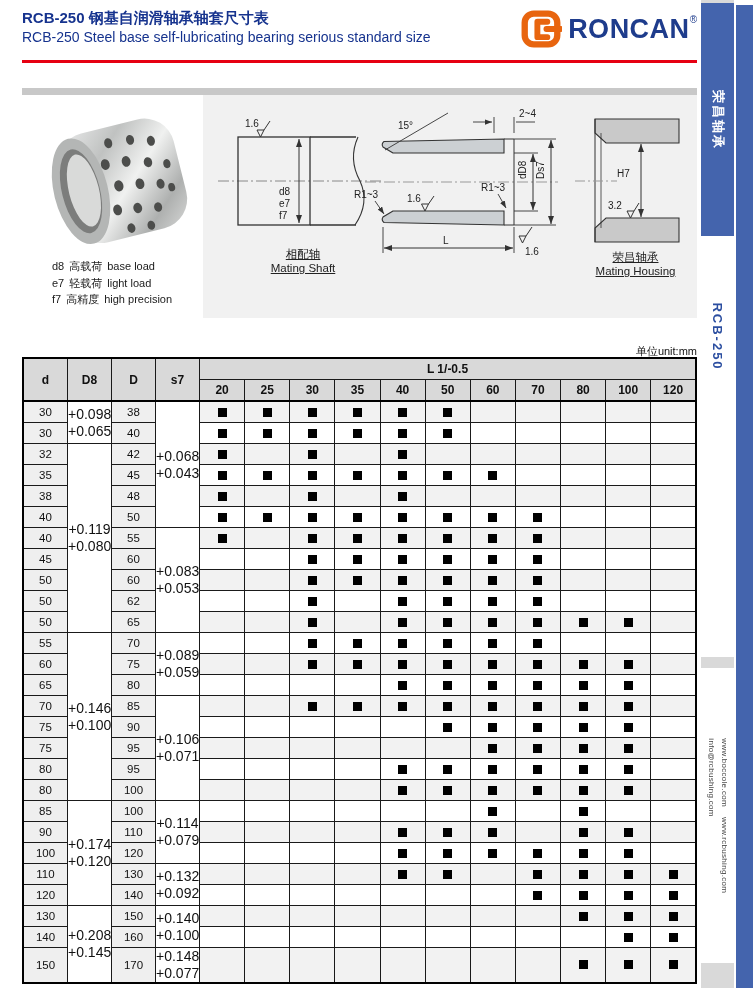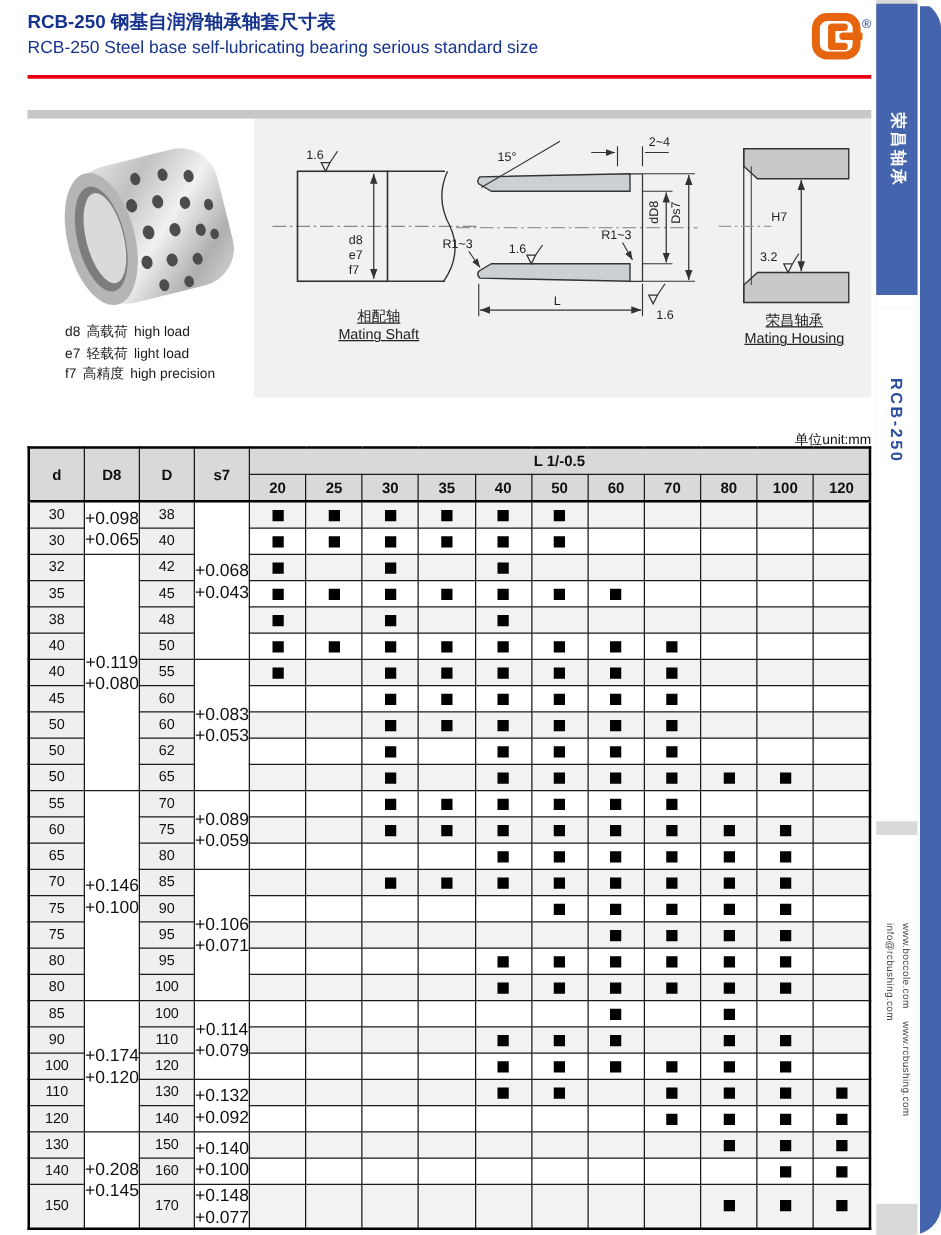--- a/index.html
+++ b/index.html
@@ -1,17 +1,17 @@
 <!DOCTYPE html>
 <html><head>
 <meta charset="utf-8">
 <style>
   html,body{margin:0;padding:0;background:#fff;}
   .page{position:relative;width:753px;height:988px;background:#fff;overflow:hidden;
-        font-family:"Liberation Sans",sans-serif;color:#111;border-radius:24px;}
+        font-family:"Liberation Sans",sans-serif;color:#111;}
   
   .hdr{position:absolute;left:22px;top:8px;width:675px;display:flex;justify-content:space-between;align-items:flex-start;}
   .title-cn{font-size:15px;font-weight:bold;color:#16338e;line-height:1.35;}
   .title-en{font-size:14px;font-weight:normal;color:#16338e;line-height:1.35;}
   .logo{display:flex;align-items:center;margin-top:2px;}
   .logo-text{font-size:27px;font-weight:bold;color:#1e3c8c;letter-spacing:.5px;margin-left:6px;}
   .logo-reg{font-size:10px;color:#1e3c8c;vertical-align:top;position:relative;top:-10px;}
   .red-line{position:absolute;left:22px;top:60px;width:675px;height:3px;background:#e60012;}
   
   .gray-bar{position:absolute;left:22px;top:88px;width:675px;height:7px;background:#c8c8c8;}
@@ -59,20 +59,21 @@
       <div class="title-en">RCB-250 Steel base self-lubricating bearing serious standard size</div>
     </div>
     <div class="logo">
       <svg width="42" height="38" viewBox="0 0 46 42">
         <g fill="none" stroke="#e8650f" stroke-linecap="round" stroke-linejoin="round">
           <rect x="5" y="4" width="36" height="34" rx="10" stroke-width="7"></rect>
           <path d="M30 30 H19 V13 H30" stroke-width="6.5"></path>
           <path d="M29 21 H45" stroke-width="6.5"></path>
         </g>
       </svg>
+      <span class="logo-text">RONCAN</span>
         <span class="logo-reg">®</span>
     </div>
   </div>
   <div class="red-line"></div>
 
   <div class="gray-bar"></div>
   <div class="diag">
     <div class="gray-panel">
 
       <svg style="position:absolute;left:10px;top:22px" width="175" height="130" viewBox="0 0 175 130">
@@ -201,21 +202,21 @@
             <ellipse cx="77" cy="105" rx="4.4" ry="5.4"></ellipse>
               <ellipse cx="97" cy="108" rx="4.4" ry="5.2"></ellipse>
               <ellipse cx="117" cy="112" rx="4" ry="4.8"></ellipse>
               <ellipse cx="135" cy="96" rx="3.4" ry="4.2"></ellipse>
             <ellipse cx="86" cy="126" rx="4" ry="4.8"></ellipse>
               <ellipse cx="106" cy="128" rx="3.8" ry="4.6"></ellipse>
           </g>
         </g>
       </svg>
       <div class="legend">
-        <div><span>d8</span><span>高载荷</span><span>high load</span></div>
+        <div><span>d8</span><span>高载荷</span><span>base load</span></div>
         <div><span>e7</span><span>轻载荷</span><span>light load</span></div>
         <div><span>f7</span><span>高精度</span><span>high precision</span></div>
       </div>
     </div>
   </div>
 
   <div class="unit-note">单位unit:mm</div>
   <div class="tbl-wrap">
     <table id="size-table">
         <thead>

